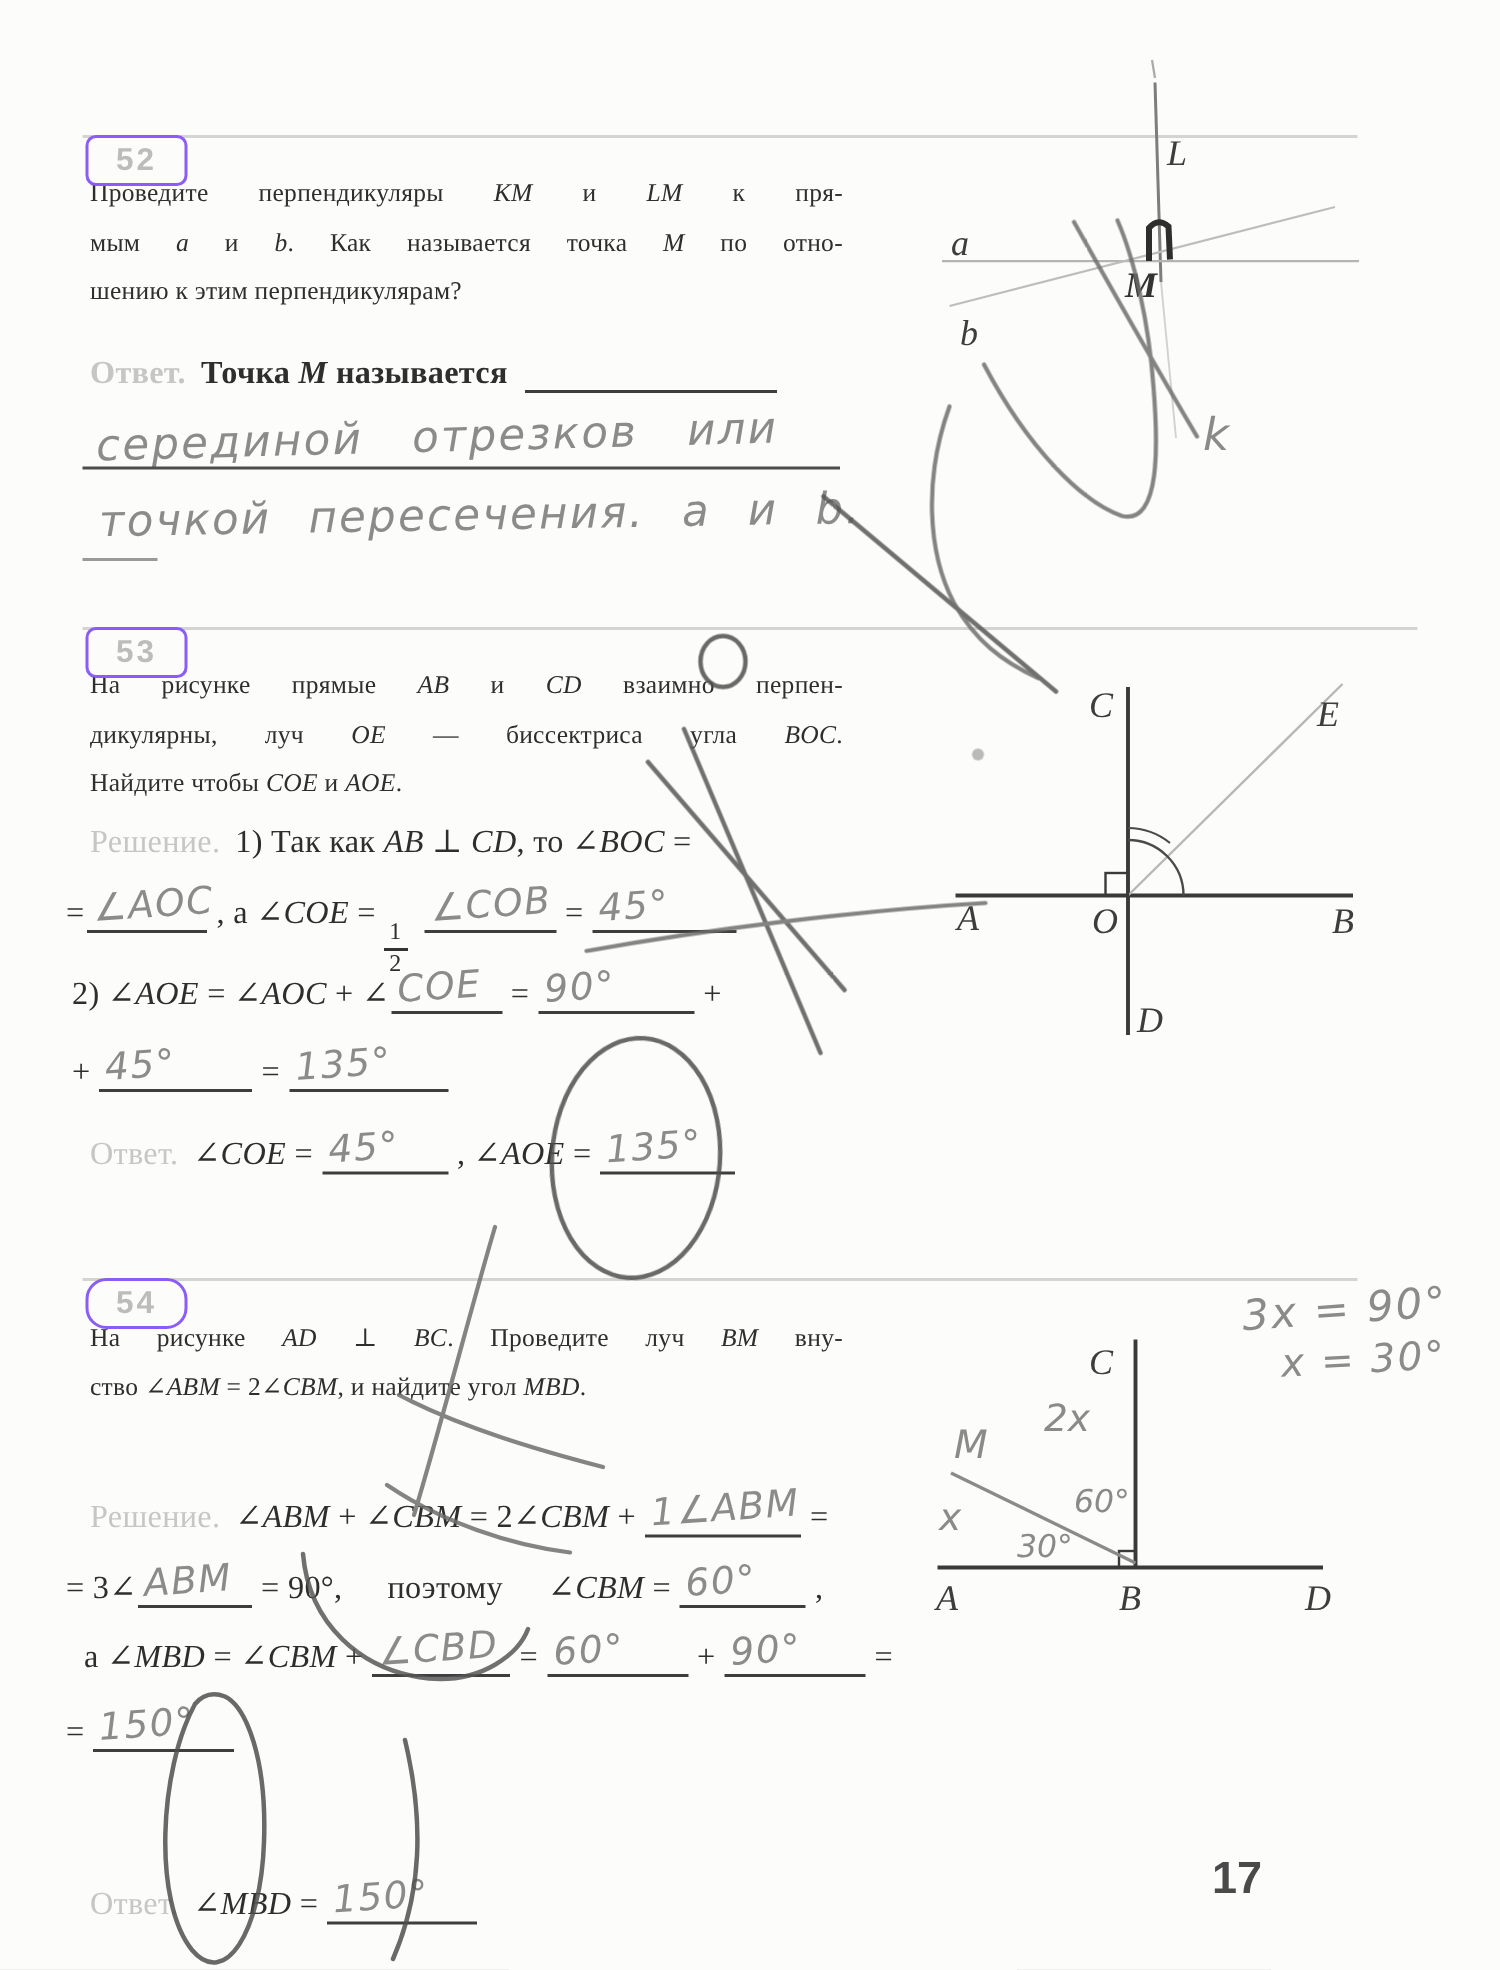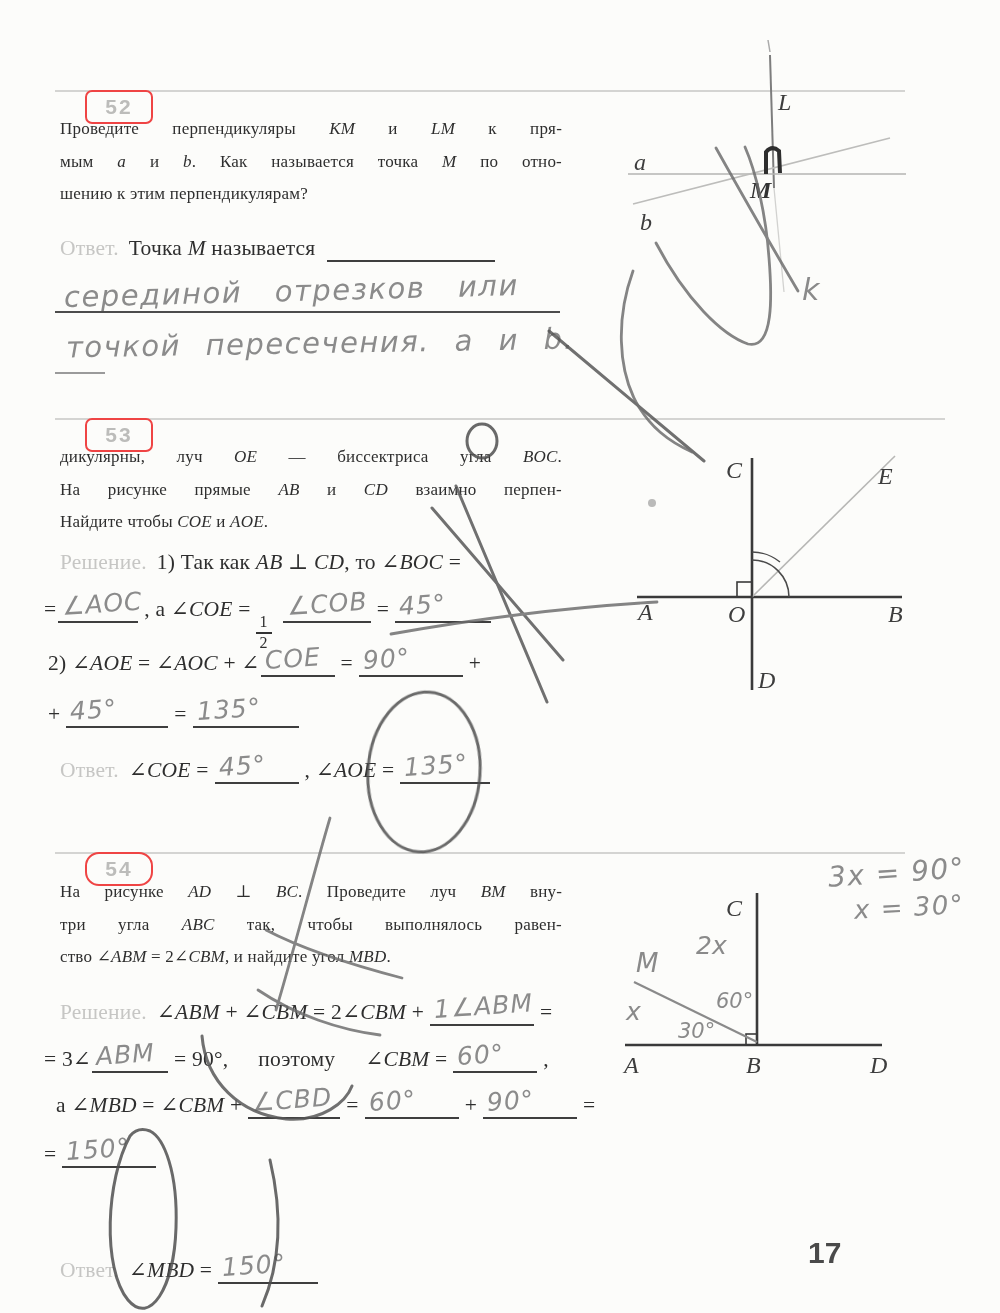--- a/index.html
+++ b/index.html
@@ -1,21 +1,21 @@
 <!DOCTYPE html>
 <html><head>
 <meta charset="utf-8">
 <style>
   html,body{margin:0;padding:0;background:#e8e8e6;}
   .page{position:relative;width:1000px;height:1313px;margin:0 auto;background:#fcfcfa;
         font-family:"Liberation Serif","DejaVu Serif",serif;color:#2e2e2e;overflow:hidden;}
   .rule{position:absolute;height:2px;background:#d4d4d2;}
-  .numbox{position:absolute;left:57px;width:64px;height:30px;border:2px solid #ef4444;border-radius:7px;
+  .numbox{position:absolute;left:57px;width:64px;height:30px;border:2px solid #8b5cf6;border-radius:7px;
           background:#fcfcfa;color:#bcbcba;font:bold 21px "Liberation Sans",sans-serif;
-          display:flex;align-items:center;justify-content:center;letter-spacing:2px;z-index:3;margin-left:28px;}
+          display:flex;align-items:center;justify-content:center;letter-spacing:2px;z-index:3;}
   .stmt{position:absolute;left:60px;width:502px;font-size:17px;line-height:32.5px;letter-spacing:.2px;}
   .stmt .jl{text-align:justify;text-align-last:justify;}
   .solline{position:absolute;font-size:21.5px;white-space:nowrap;letter-spacing:.2px;}
   .gray{color:#c6c6c4;margin-right:10px;}
   .blank{display:inline-block;border-bottom:2px solid #3e3e3e;height:24px;vertical-align:-7px;
          position:relative;margin:0 6px;}
   .hw{position:absolute;left:5px;bottom:0px;font:italic 25px "DejaVu Sans",sans-serif;color:#8b8b8b;
       white-space:nowrap;transform:rotate(-4deg);transform-origin:left bottom;letter-spacing:1px;}
   .hwfree{position:absolute;font:italic 29px "DejaVu Sans",sans-serif;color:#8b8b8b;
           white-space:nowrap;letter-spacing:1.5px;}
@@ -36,21 +36,21 @@
 
   <div class="rule" style="left:55px;top:90px;width:850px;"></div>
   <div class="numbox" style="top:90px;">52</div>
 
   <div class="stmt" style="top:113px;">
     <div class="jl"><span>Проведите перпендикуляры </span><i>KM</i><span> и </span><i>LM</i><span> к пря-</span></div>
     <div class="jl"><span>мым </span><i>a</i><span> и </span><i>b</i><span>. Как называется точка </span><i>M</i><span> по отно-</span></div>
     <div><span>шению к этим перпендикулярам?</span></div>
   </div>
 
-  <div class="solline" style="left:60px;top:236px;">
+  <div class="solline" style="left:60px;top:236px;font-weight:bold;">
     <span class="gray">Ответ.</span><span><span>Точка </span><i>M</i><span> называется</span></span>
     <span class="blank" style="width:168px;"></span>
   </div>
 
   <div class="hwfree" style="left:64px;top:274px;word-spacing:22px;transform:rotate(-1.5deg);">серединой отрезков или</div>
   <div class="rule" style="left:55px;top:311px;width:505px;background:#4c4c4c;"></div>
   <div class="hwfree" style="left:66px;top:326px;word-spacing:14px;transform:rotate(-1deg);">точкой пересечения. а и b.</div>
   <div class="rule" style="left:55px;top:372px;width:50px;background:#9a9a9a;"></div>
 
   <svg class="dsvg" style="left:600px;top:30px;" width="400" height="350" viewBox="0 0 400 350">
@@ -63,22 +63,22 @@
     <text class="plabel" x="34" y="140">a</text>
     <text class="plabel" x="40" y="200">b</text>
     <text class="plabel" x="178" y="80">L</text>
     <text class="plabel" x="150" y="168" style="font-weight:bold;fill:#333;">M</text>
   </svg>
 
   <div class="rule" style="left:55px;top:418px;width:890px;"></div>
   <div class="numbox" style="top:418px;">53</div>
 
   <div class="stmt" style="top:441px;">
+    <div class="jl"><span>На рисунке прямые </span><i>AB</i><span> и </span><i>CD</i><span> взаимно перпен-</span></div>
     <div class="jl"><span>дикулярны, луч </span><i>OE</i><span> — биссектриса угла </span><i>BOC</i><span>.</span></div>
-    <div class="jl"><span>На рисунке прямые </span><i>AB</i><span> и </span><i>CD</i><span> взаимно перпен-</span></div>
     <div><span>Найдите чтобы </span><i>COE</i><span> и </span><i>AOE</i><span>.</span></div>
   </div>
 
   <div class="solline" style="left:60px;top:549px;">
     <span class="gray">Решение.</span><span><span>1) Так как </span><i>AB</i><span> ⊥ </span><i>CD</i><span>, то ∠</span><i>BOC</i><span> =</span></span>
   </div>
 
   <div class="solline" style="left:44px;top:596px;">
     <span>=</span><span class="blank" style="width:80px;margin-left:2px;"><span class="hw">∠AOC</span></span><span><span>, а ∠</span><i>COE</i><span> =</span></span><span class="frac">
         <span class="n">1</span>
@@ -111,21 +111,20 @@
     <text class="plabel" x="118" y="192">O</text>
     <text class="plabel" x="278" y="192">B</text>
     <text class="plabel" x="148" y="258">D</text>
   </svg>
 
   <div class="rule" style="left:55px;top:852px;width:850px;"></div>
   <div class="numbox" style="top:852px;border-radius:14px;">54</div>
 
   <div class="stmt" style="top:876px;">
     <div class="jl"><span>На рисунке </span><i>AD</i><span> ⊥ </span><i>BC</i><span>. Проведите луч </span><i>BM</i><span> вну-</span></div>
-    <div class="jl"><span>три угла </span><i>ABC</i><span> так, чтобы выполнялось равен-</span></div>
     <div><span>ство ∠</span><i>ABM</i><span> = 2∠</span><i>CBM</i><span>, и найдите угол </span><i>MBD</i><span>.</span></div>
   </div>
 
   <div class="solline" style="left:60px;top:999px;">
     <span class="gray">Решение.</span><span><span>∠</span><i>ABM</i><span> + ∠</span><i>CBM</i><span> = 2∠</span><i>CBM</i><span> +</span></span><span class="blank" style="width:104px;"><span class="hw">1∠ABM</span></span><span>=</span>
   </div>
 
   <div class="solline" style="left:44px;top:1046px;">
     <span><span>= 3∠</span></span><span class="blank" style="width:76px;margin-left:1px;"><span class="hw">ABM</span></span><span>= 90°,</span><span style="display:inline-block;width:30px;"></span><span>поэтому</span><span style="display:inline-block;width:30px;"></span><span><span>∠</span><i>CBM</i><span> =</span></span><span class="blank" style="width:84px;"><span class="hw">60°</span></span><span>,</span>
   </div>

